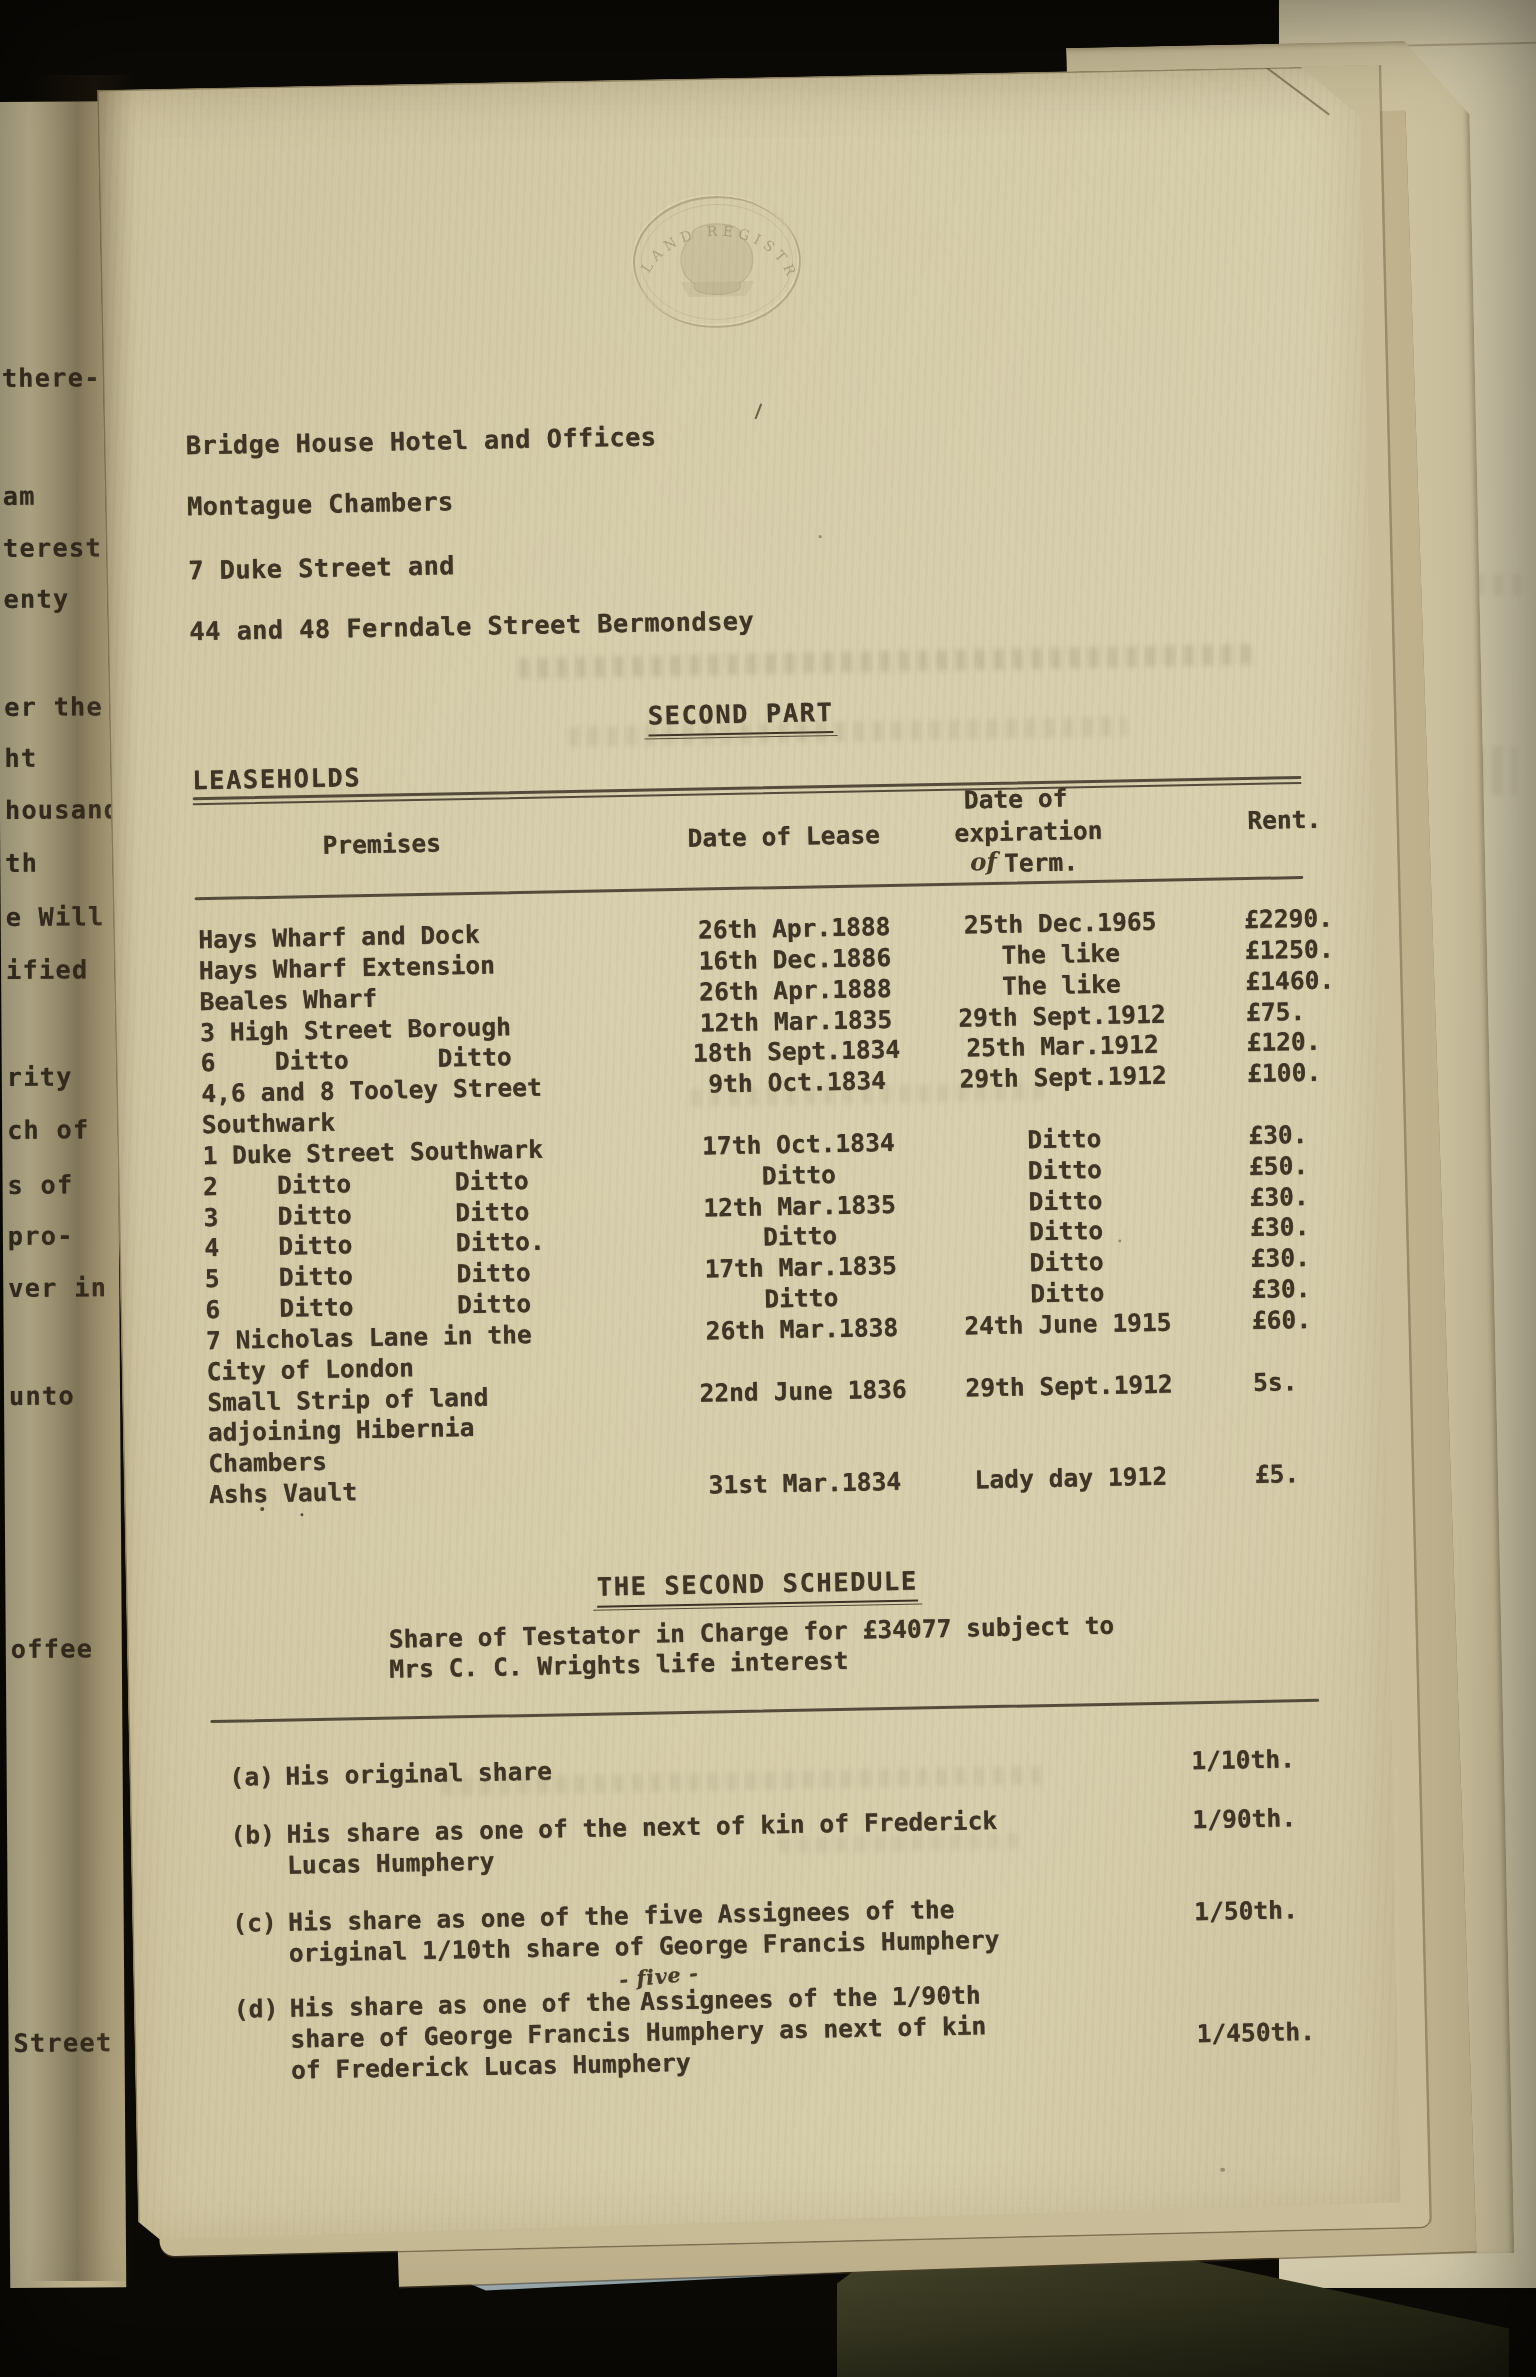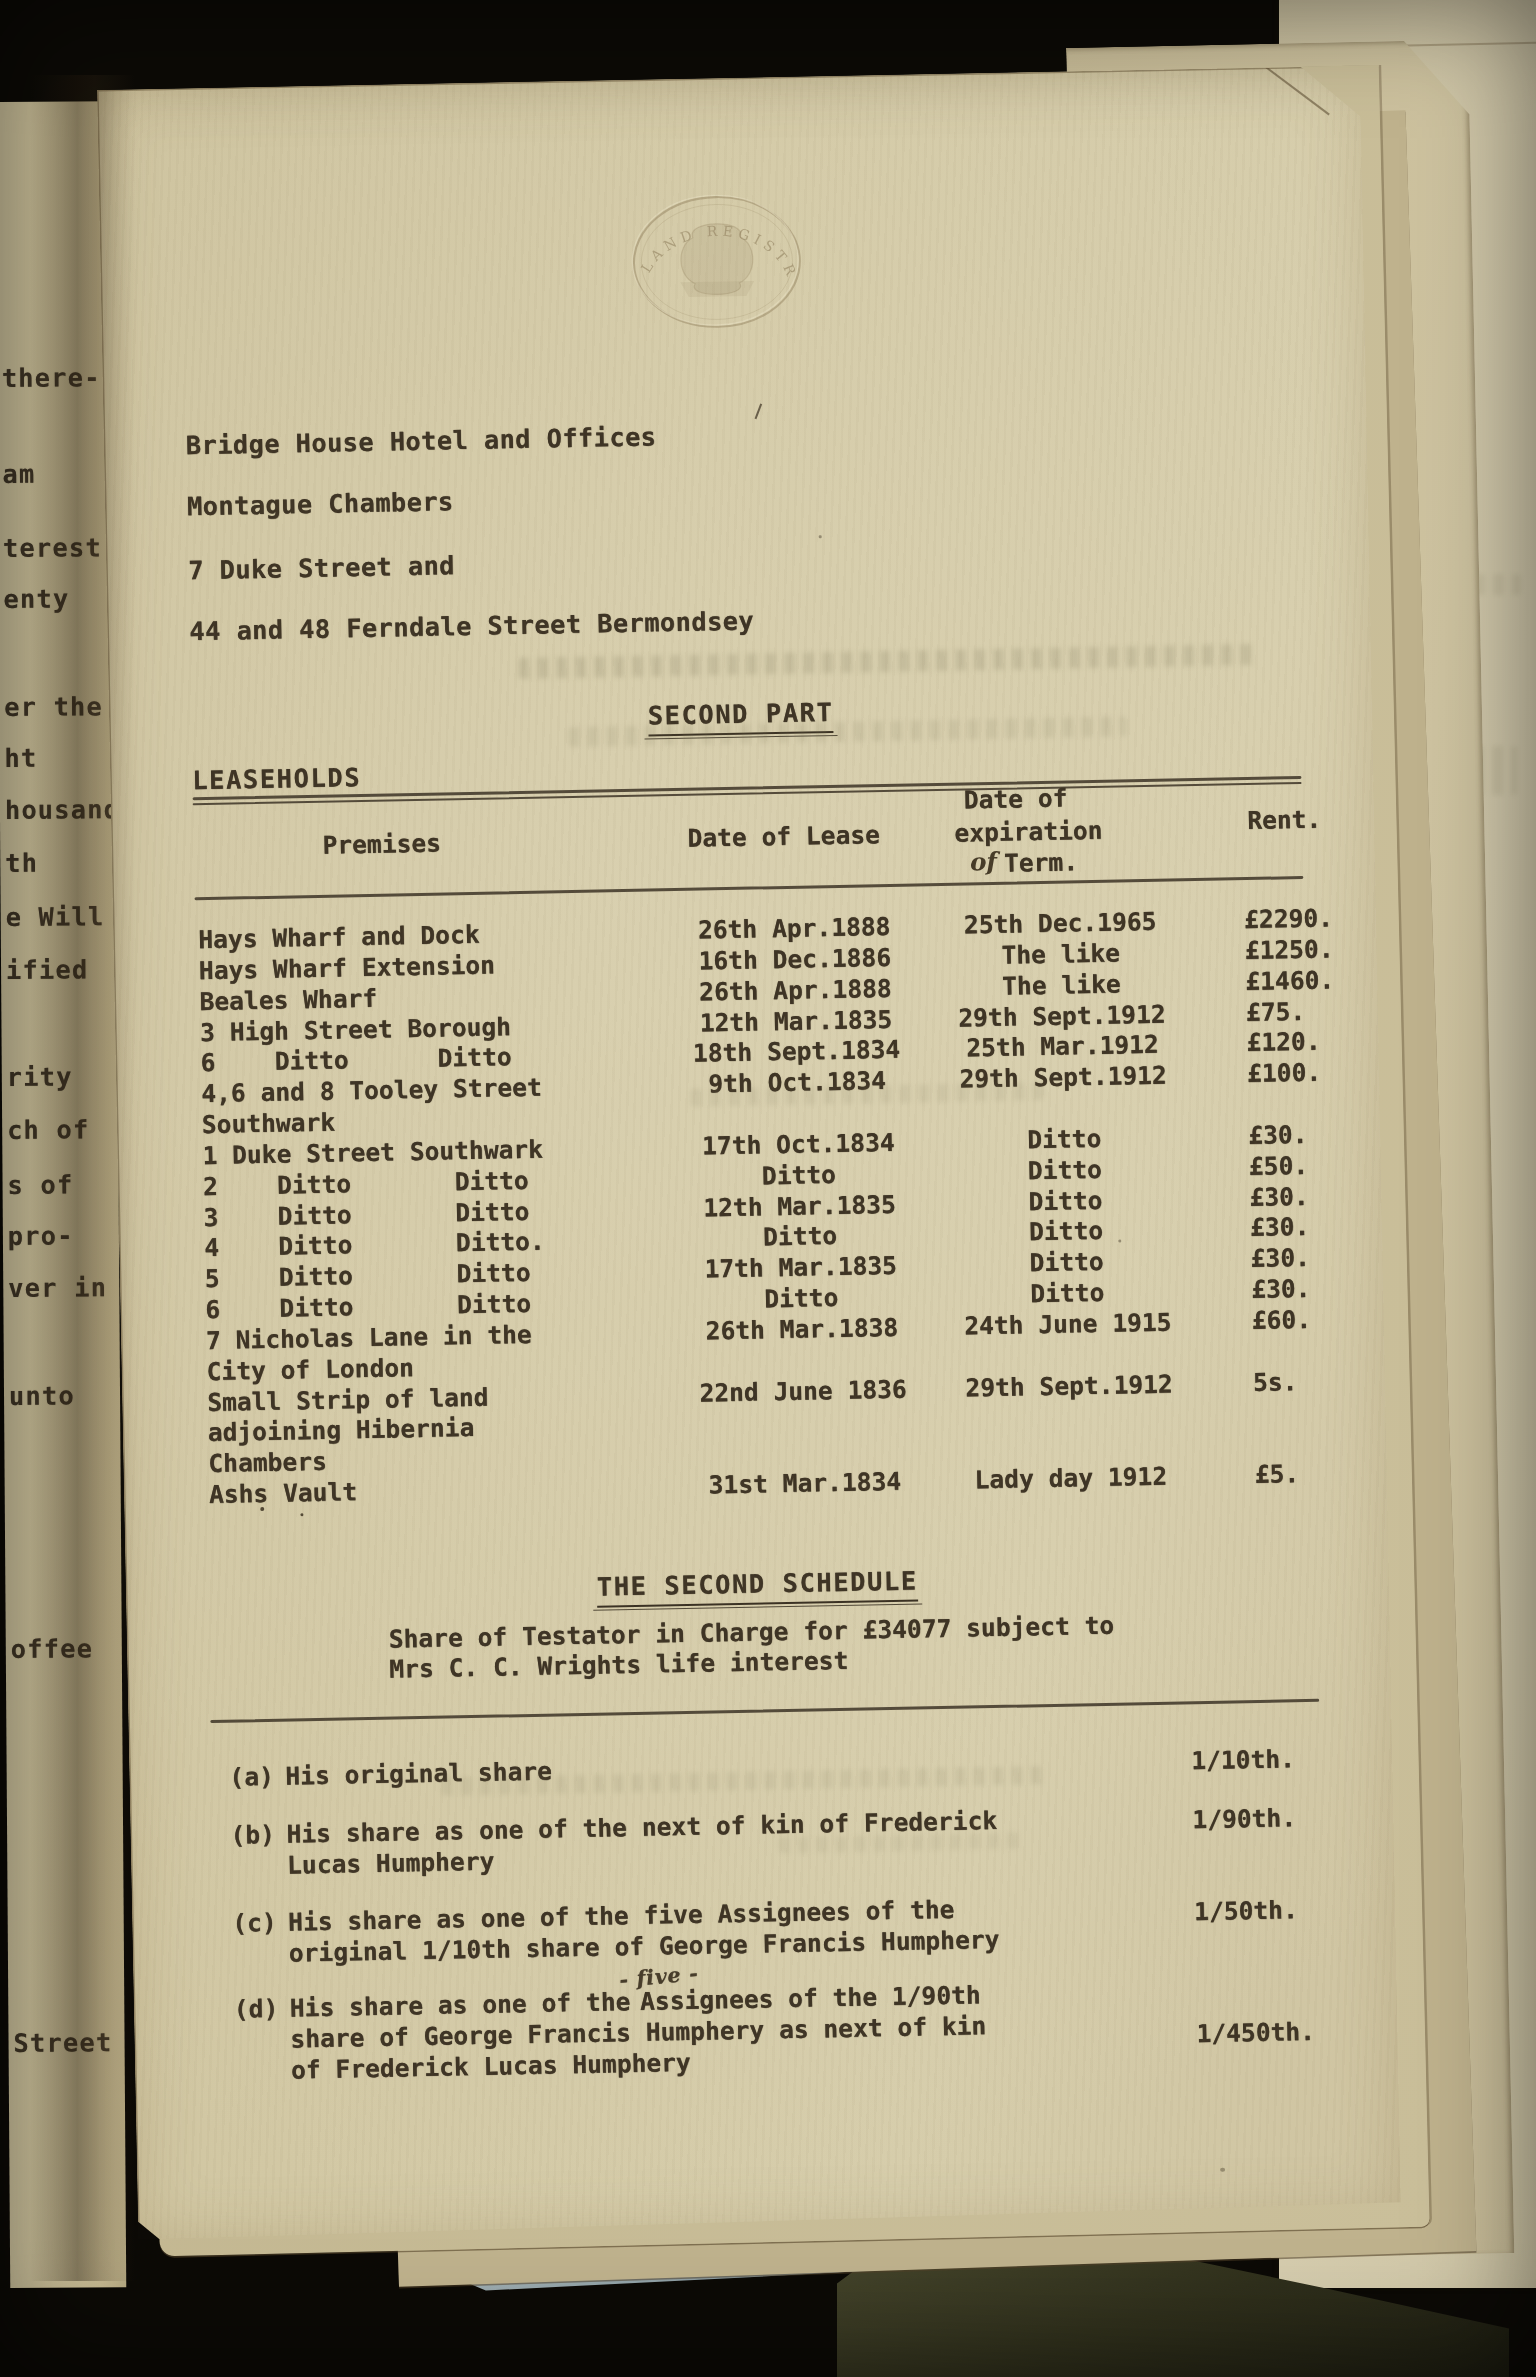--- a/index.html
+++ b/index.html
@@ -106,21 +106,21 @@
 
   <div id="cloth" class="sheet"></div>
   <div id="sliver" class="sheet"></div>
 
   <div id="under2" class="sheet"></div>
   <div id="under1" class="sheet"></div>
 
   <div id="leftpage" class="sheet">
     <div id="margin-fragments">
         <div class="mfrag" style="top: 261px;">there-</div>
-        <div class="mfrag" style="top: 357px; text-align: center;">am</div>
+        <div class="mfrag" style="top: 379px; text-align: center;">am</div>
         <div class="mfrag" style="top: 431px;">terest</div>
         <div class="mfrag" style="top: 482px;">enty</div>
         <div class="mfrag" style="top: 590px;">er the</div>
         <div class="mfrag" style="top: 641px;">ht</div>
         <div class="mfrag" style="top: 693px;">housand</div>
         <div class="mfrag" style="top: 746px;">th</div>
         <div class="mfrag" style="top: 800px;">e Will</div>
         <div class="mfrag" style="top: 853px;">ified</div>
         <div class="mfrag" style="top: 960px;">rity</div>
         <div class="mfrag" style="top: 1013px;">ch of</div>

